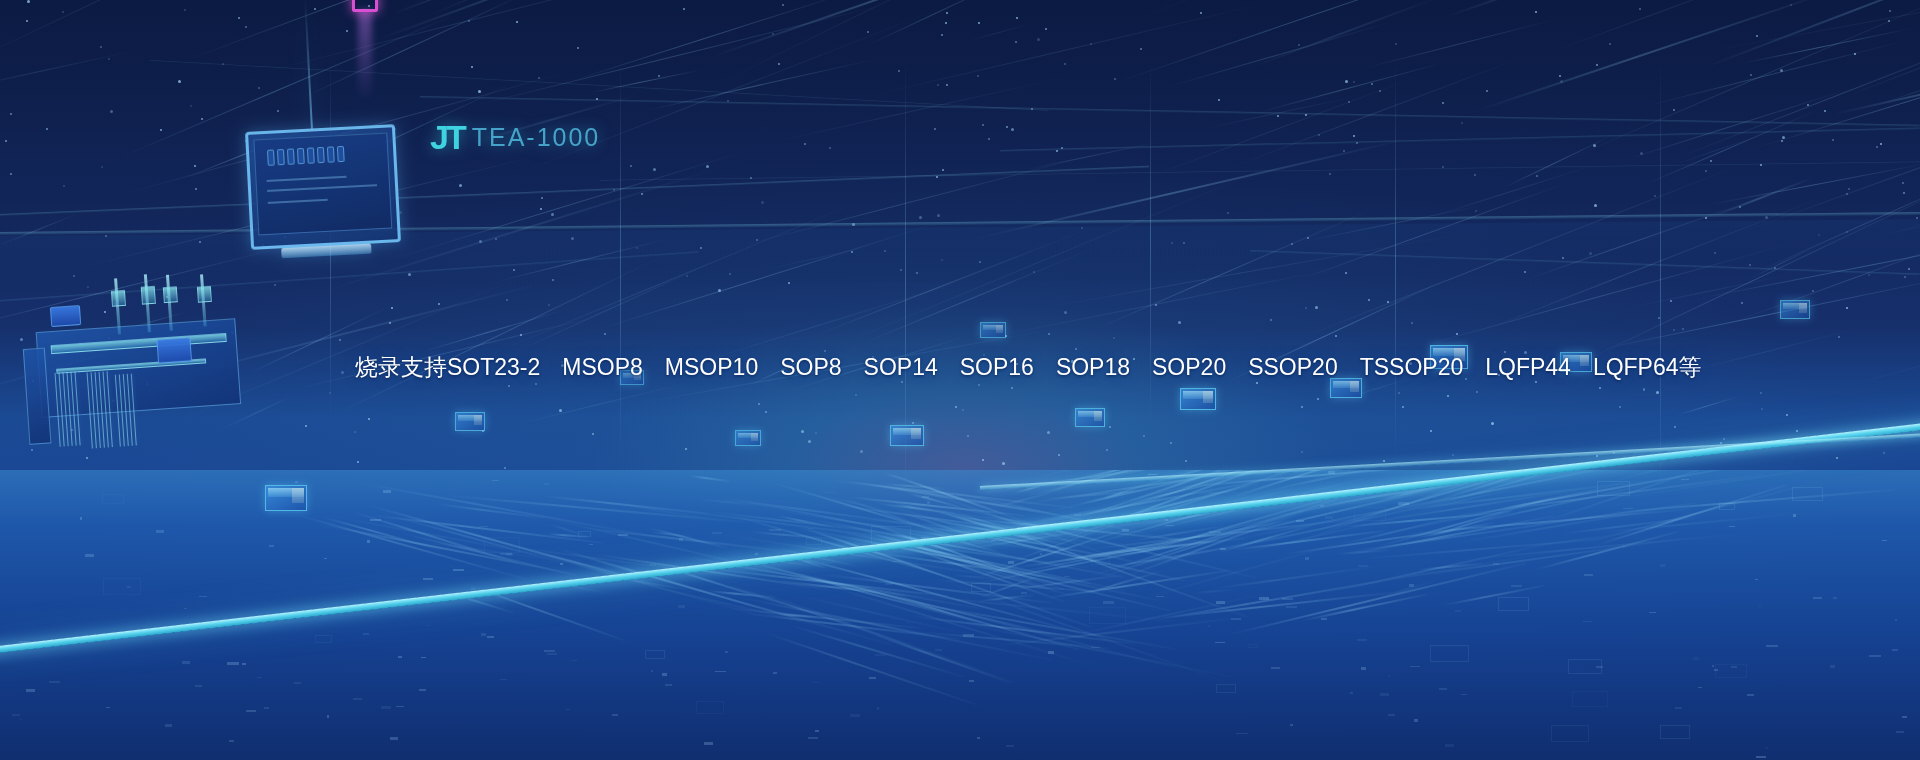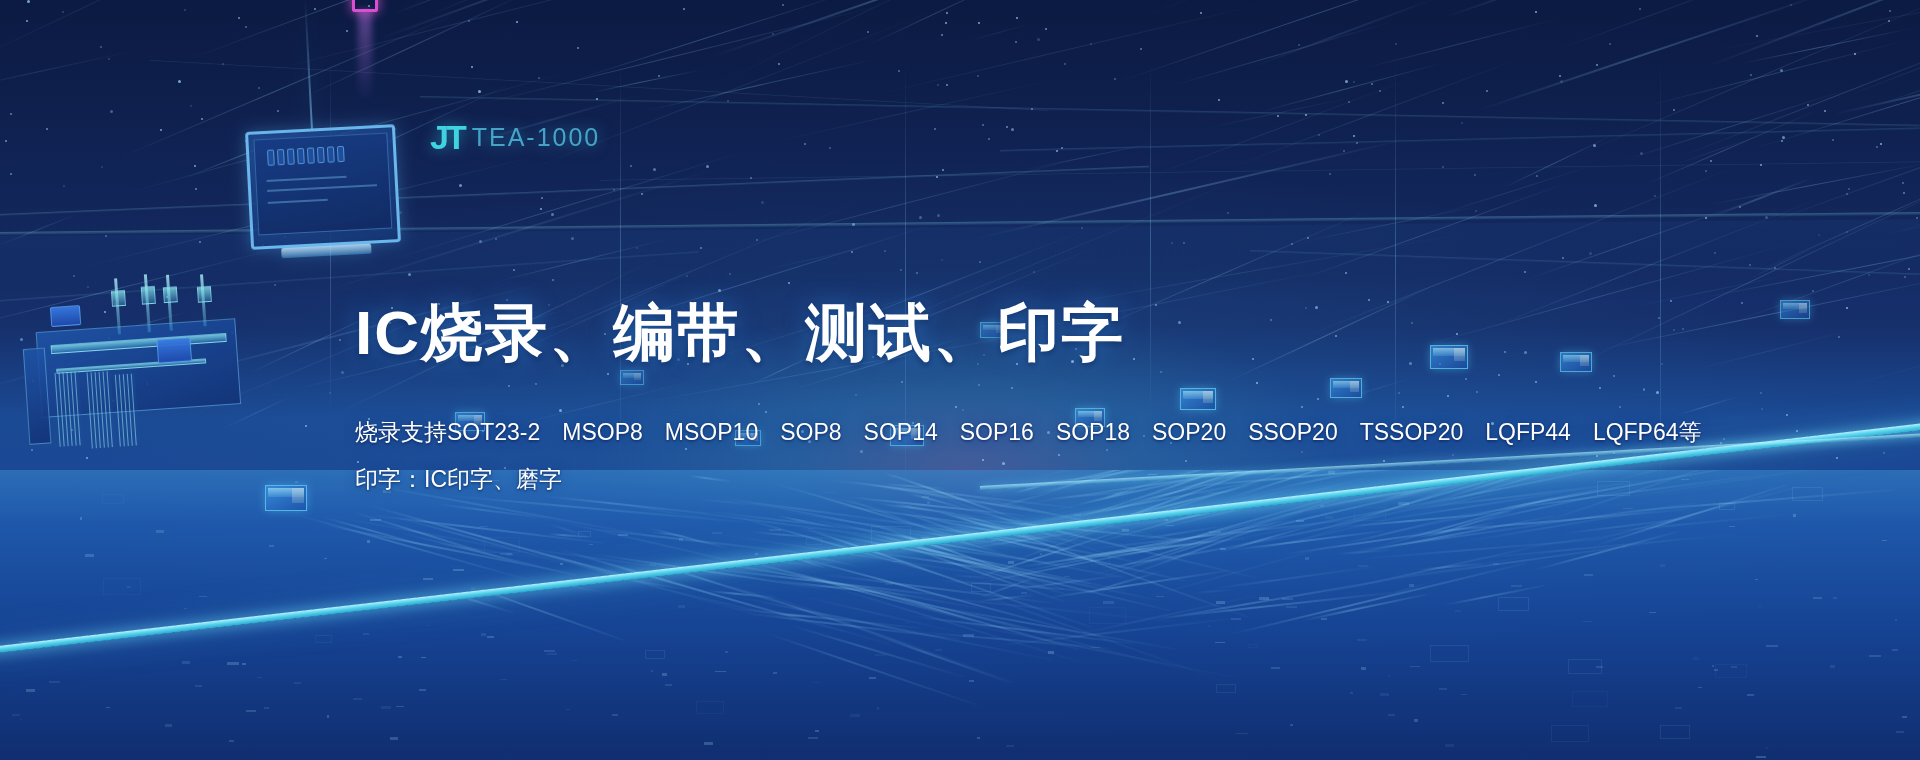--- a/index.html
+++ b/index.html
@@ -1135,35 +1135,33 @@
       <div class="chipicon" style="left: 980px; top: 322px; width: 26px; height: 16px; opacity: 0.65;"></div>
       <div class="chipicon" style="left: 620px; top: 370px; width: 24px; height: 15px; opacity: 0.6;"></div>
     </div>
 
   <div class="logo">
     <span class="logo-jt">JT</span>
     <span class="logo-model">TEA-1000</span>
   </div>
 
   <div class="textblock">
-    <div class="title">IC烧录、编带、测试、印字</div>
     <div class="sublist">
       <div class="subline">
         <span>烧录支持</span><span class="pkgs" id="pkglist">
             <span class="pk">SOT23-2</span>
             <span class="pk">MSOP8</span>
             <span class="pk">MSOP10</span>
             <span class="pk">SOP8</span>
             <span class="pk">SOP14</span>
             <span class="pk">SOP16</span>
             <span class="pk">SOP18</span>
             <span class="pk">SOP20</span>
             <span class="pk">SSOP20</span>
             <span class="pk">TSSOP20</span>
             <span class="pk">LQFP44</span>
             <span class="pk">LQFP64等</span>
           </span>
       </div>
-      <div class="subline">印字：IC印字、磨字</div>
     </div>
   </div>
 
 </div>
 
 </body></html>

